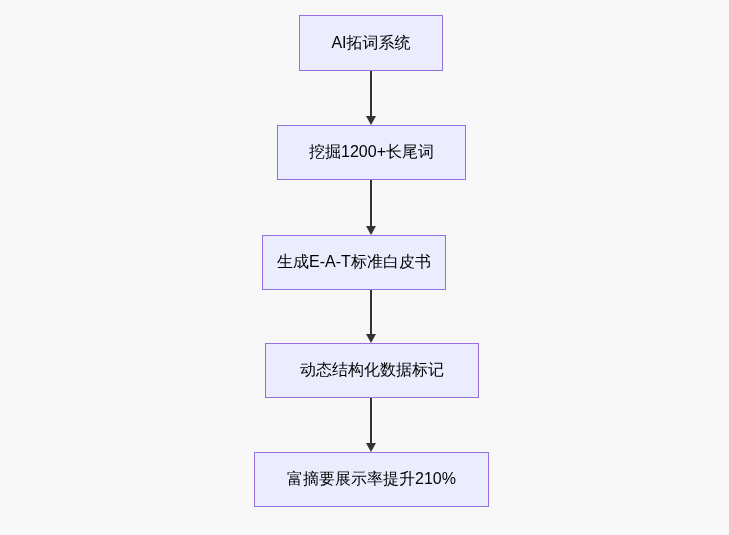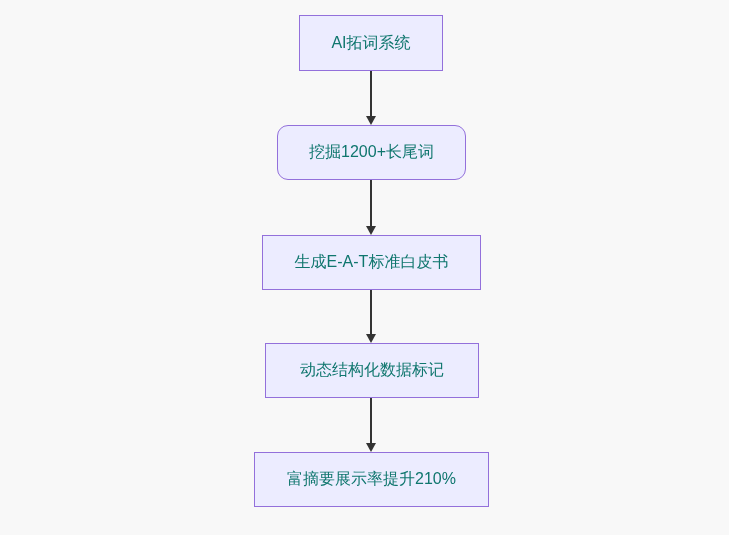--- a/index.html
+++ b/index.html
@@ -17,31 +17,31 @@
     position: relative;
     width: 729px;
     height: 535px;
     background: #f8f8f8;
   }
   .node {
     position: absolute;
     box-sizing: border-box;
     background: #ECECFF;
     border: 1px solid #9370DB;
-    color: #0f766e;
+    color: #000000;
     font-size: 16px;
     display: flex;
     align-items: center;
     justify-content: center;
     text-align: center;
     white-space: nowrap;
   }
   .n1 { left: 299px; top: 15px;  width: 144px; height: 56px; }
-  .n2 { left: 277px; top: 125px; width: 189px; height: 55px; border-radius: 11px; }
-  .n3 { left: 262px; top: 235px; width: 219px; height: 55px; }
+  .n2 { left: 277px; top: 125px; width: 189px; height: 55px; }
+  .n3 { left: 262px; top: 235px; width: 184px; height: 55px; }
   .n4 { left: 265px; top: 343px; width: 214px; height: 55px; font-family: Liberation Serif, serif; }
   .n5 { left: 254px; top: 452px; width: 235px; height: 55px; }
 
   .arrow {
     position: absolute;
     left: 366px;
     width: 10px;
   }
   .a1 { top: 71px;  height: 54px; }
   .a2 { top: 180px; height: 55px; }

